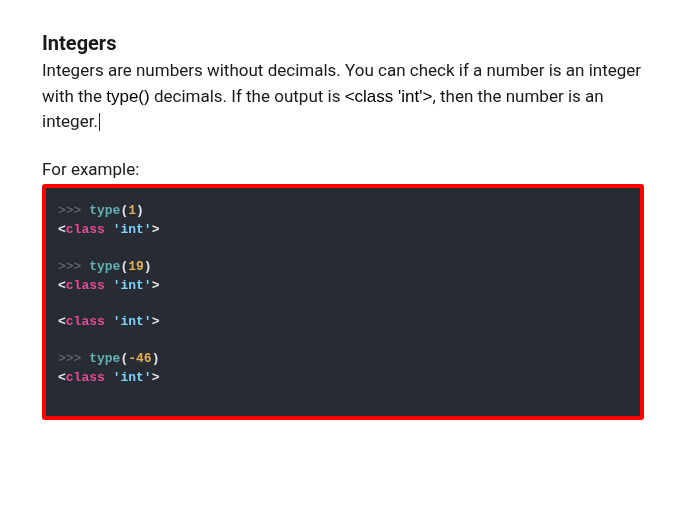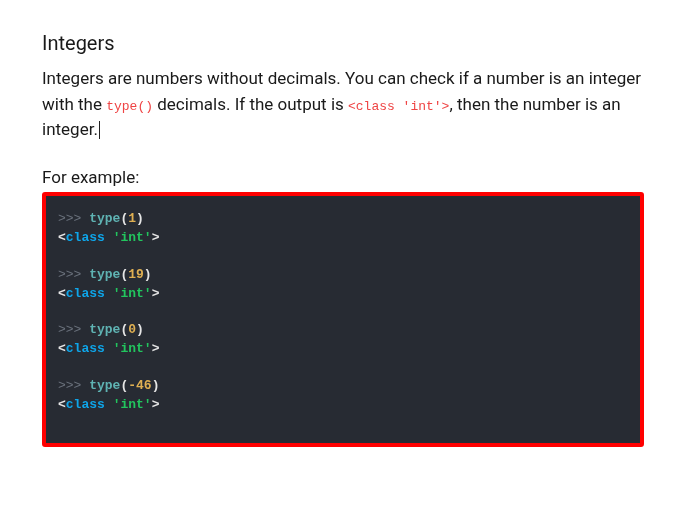--- a/index.html
+++ b/index.html
@@ -8,32 +8,32 @@
       background: #fff;
       width: 686px;
       height: 506px;
       padding: 28px 42px 20px 42px;
       color: #1a1a1a;
       font-size: 17px;
       line-height: 1.5;
     }
     h2 {
       font-size: 20px;
-      font-weight: 400;
-      margin-bottom: 8px;
+      font-weight: 700;
+      margin-bottom: 0;
     }
     .paragraph {
       font-size: 17px;
       color: #1a1a1a;
       margin-bottom: 22px;
     }
     .inline-code {
-      font-family: Liberation Mono, monospace;
-      font-size: 13px;
-      color: #ef4444;
+      font-family: Liberation Sans, sans-serif;
+      font-size: 17px;
+      color: #000000;
     }
     .cursor {
       display: inline-block;
       width: 1px;
       height: 18px;
       background: #222;
       vertical-align: text-bottom;
       margin-left: 1px;
     }
     .example-label {
@@ -51,22 +51,22 @@
       font-weight: 700;
       color: #e6e6e6;
     }
     .code-group { margin-bottom: 18px; }
     .code-group:last-child { }
     .prompt { color: #6a717c; font-weight: 400; }
     .kw-type { color: #5fb3b3; }
     .paren { color: #e6e6e6; }
     .num { color: #e0b052; }
     .angle { color: #e6e6e6; }
-    .kw-class { color: #0ea5e9; }
-    .str { color: #22c55e; }
+    .kw-class { color: #ec4899; }
+    .str { color: #7dd3fc; }
   </style>
 </head>
 <body>
 
 <h2>Integers</h2>
 
 <p class="paragraph">
   <span>Integers are numbers without decimals. You can check if a number is an integer with the </span><code class="inline-code">type()</code><span> decimals. If the output is </span><code class="inline-code">&lt;class 'int'&gt;</code><span>, then the number is an integer.</span><span class="cursor"></span>
 </p>
 
@@ -88,24 +88,20 @@
       <span class="prompt">&gt;&gt;&gt;</span>
       <span class="kw-type">type</span><span class="paren">(</span><span class="num">19</span><span class="paren">)</span>
     </div>
     <div>
       <span class="angle">&lt;</span><span class="kw-class">class</span> <span class="str">'int'</span><span class="angle">&gt;</span>
     </div>
   </div>
 
   <div class="code-group">
     <div>
-      <span class="prompt">&gt;&gt;&gt;</span>
-      <span class="kw-type">type</span><span class="paren">(</span><span class="num">0</span><span class="paren">)</span>
-    </div>
-    <div>
       <span class="angle">&lt;</span><span class="kw-class">class</span> <span class="str">'int'</span><span class="angle">&gt;</span>
     </div>
   </div>
 
   <div class="code-group">
     <div>
       <span class="prompt">&gt;&gt;&gt;</span>
       <span class="kw-type">type</span><span class="paren">(</span><span class="num">-46</span><span class="paren">)</span>
     </div>
     <div>

